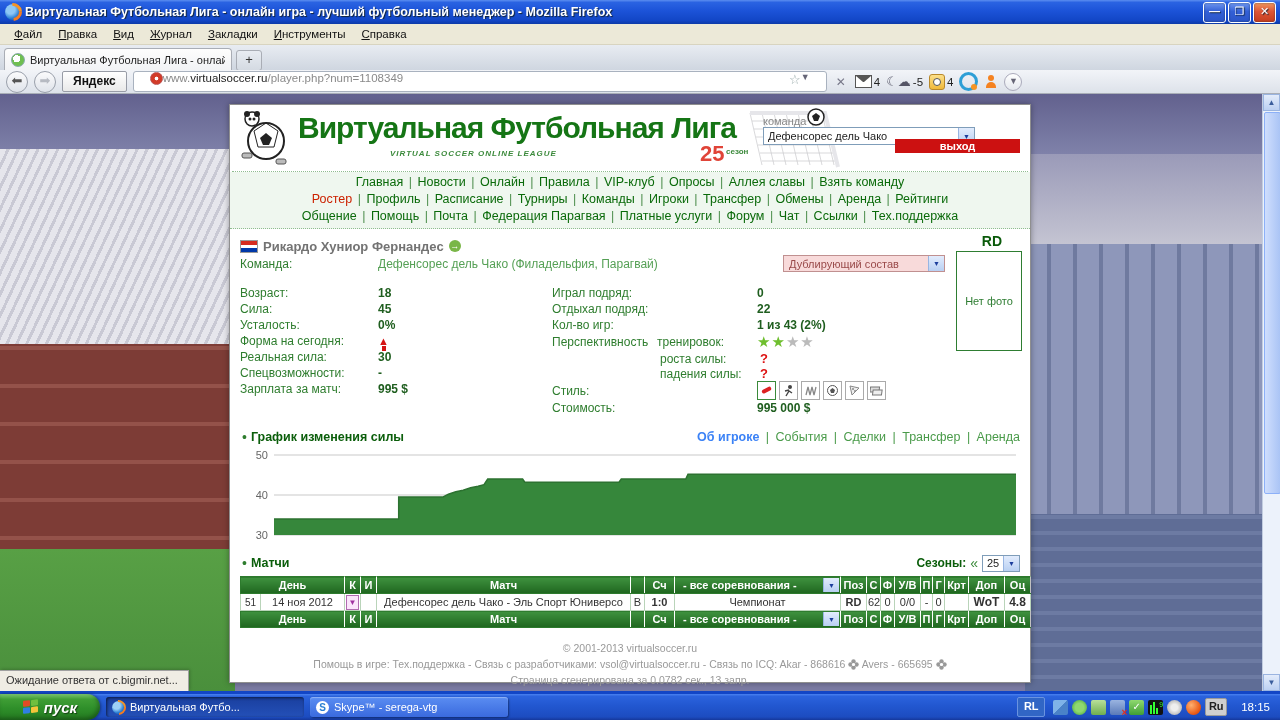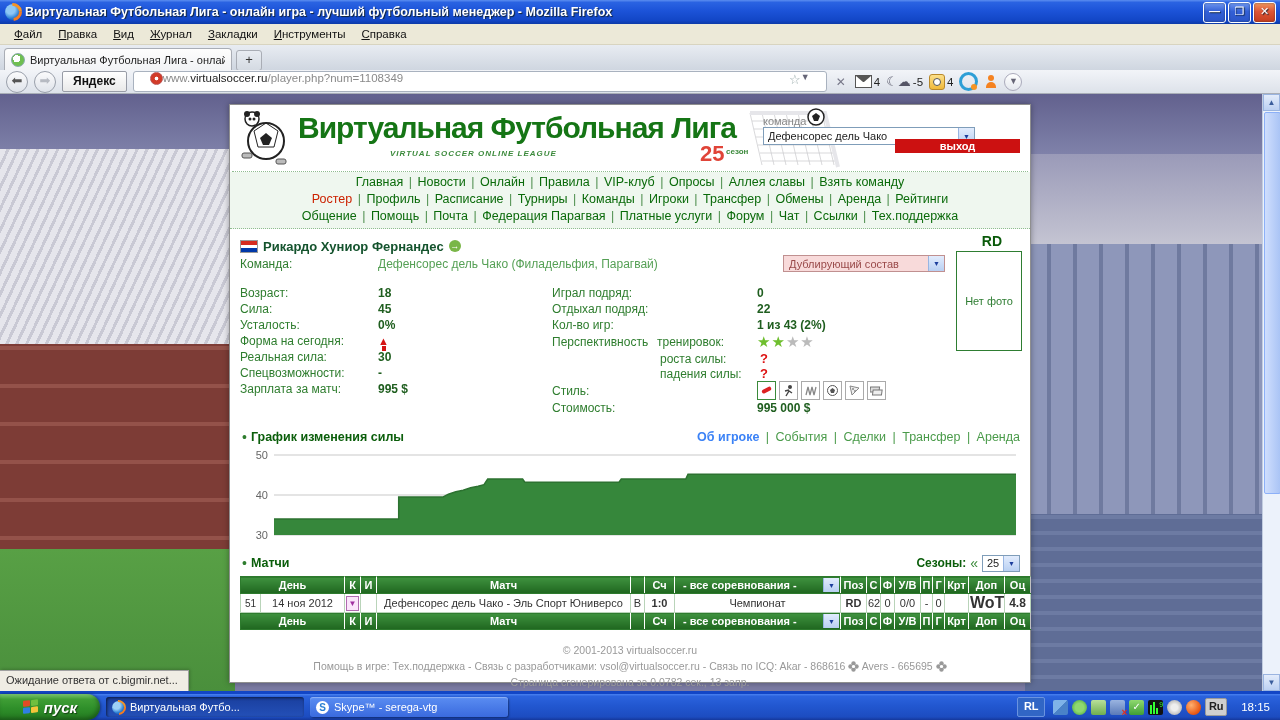--- a/index.html
+++ b/index.html
@@ -113,21 +113,21 @@
   .ph-nav .litem.active-red{color:#cc2200;}
   .ph-nav .lsep{color:#4d8f4d;padding:0 2px;}
 
   .pbody{position:relative;padding:8px 10px 0 10px;}
   .posbadge{position:absolute;right:28px;top:4px;font-size:14px;font-weight:bold;color:#0a5a0a;}
   .photobox{position:absolute;right:8px;top:22px;width:64px;height:98px;border:1px solid #2e7d32;
     display:flex;align-items:center;justify-content:center;font-size:11px;color:#2e7d32;}
   .prow{height:18px;display:flex;align-items:center;gap:5px;}
   .flag{width:16px;height:11px;border:1px solid #999;display:inline-block;
     background:linear-gradient(180deg,#d52b1e 0 33%,#fff 33% 66%,#0038a8 66% 100%);}
-  .pname{font-weight:bold;font-size:13px;color:#14532d;}
+  .pname{font-weight:bold;font-size:13px;color:#737373;}
   .goicon{width:12px;height:12px;border-radius:50%;background:#7ab648;color:#fff;font-size:9px;line-height:12px;
     text-align:center;display:inline-block;}
   .teamrow{height:17px;display:flex;align-items:center;font-size:12px;}
   .lbl{color:#2e7d2e;}
   .lbl-w{width:138px;flex:0 0 auto;}
   .linkval{color:#55a055;}
   .squadsel{position:absolute;left:553px;top:26px;width:162px;height:17px;border:1px solid #c09090;background:#f8dada;
     color:#9a4a4a;font-size:11px;display:flex;align-items:center;justify-content:space-between;padding-left:5px;box-sizing:border-box;}
 
   .stats{position:relative;margin-top:13px;height:134px;font-size:12px;}
@@ -170,21 +170,21 @@
   tr.mtrow td{border:1px solid #b9d4b9;color:#333;background:#fff;}
   .filtercell{position:relative;text-align:left !important;padding-left:8px !important;}
   .filtercell .xparrow{position:absolute;right:1px;top:1px;bottom:1px;height:auto;}
   .c-num{color:#888;font-size:10px;}
   .c-date{color:#445;}
   .c-match{color:#3f8f3f;}
   .c-venue{color:#2f7d2f;}
   .c-score{font-weight:bold;color:#222;}
   .c-tourn{color:#667;}
   .c-pos{color:#2e7d2e;font-weight:bold;}
-  .c-dop{color:#b03030;font-weight:bold;font-size:16px;}
+  .c-dop{color:#b03030;font-weight:bold;font-size:12px;}
   .c-rating{font-weight:bold;color:#1a5c1a;font-size:12px;}
   .kicon{display:inline-block;width:11px;height:13px;border:1px solid #b06ab0;background:#fbe4fb;color:#a030a0;
     font-size:8px;line-height:13px;text-align:center;}
 
   .site-footer{margin-top:12px;text-align:center;color:#999;font-size:10.5px;line-height:16px;}
   .flower{display:inline-block;vertical-align:-2px;}
 
   .status-popup{left:0;bottom:0;height:20px;background:#f0ede4;border:1px solid #a0a0a0;border-left:none;border-bottom:none;
     font-size:11px;color:#333;line-height:19px;padding:0 10px 0 6px;box-shadow:1px -1px 3px rgba(0,0,0,.2);}
 

